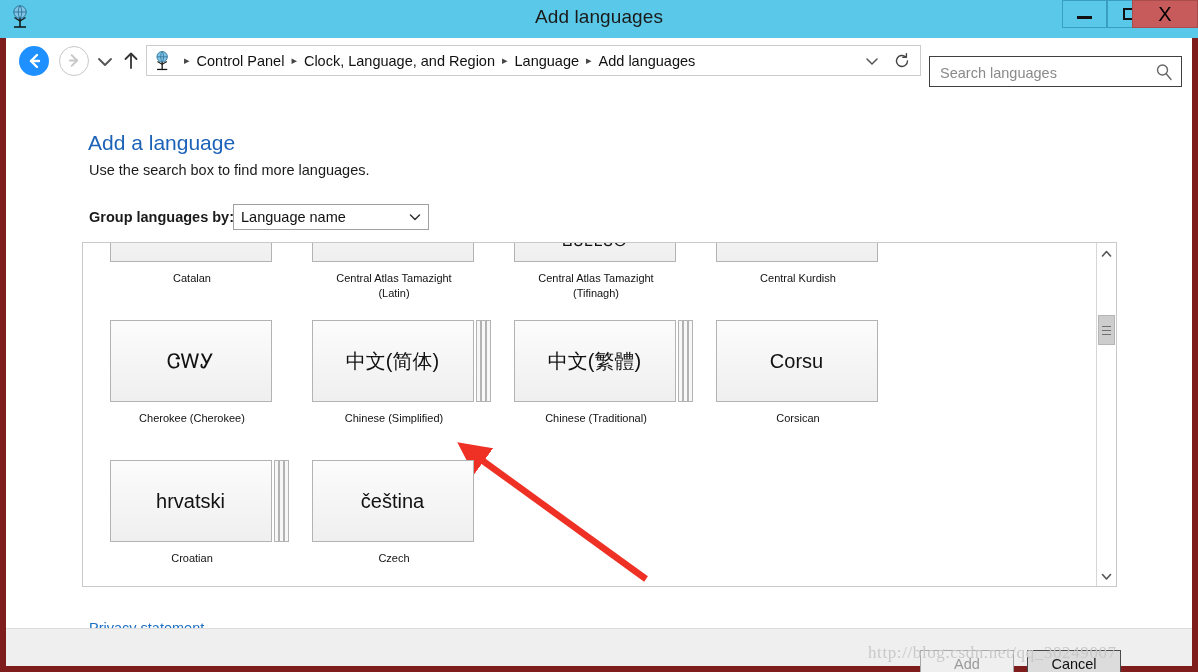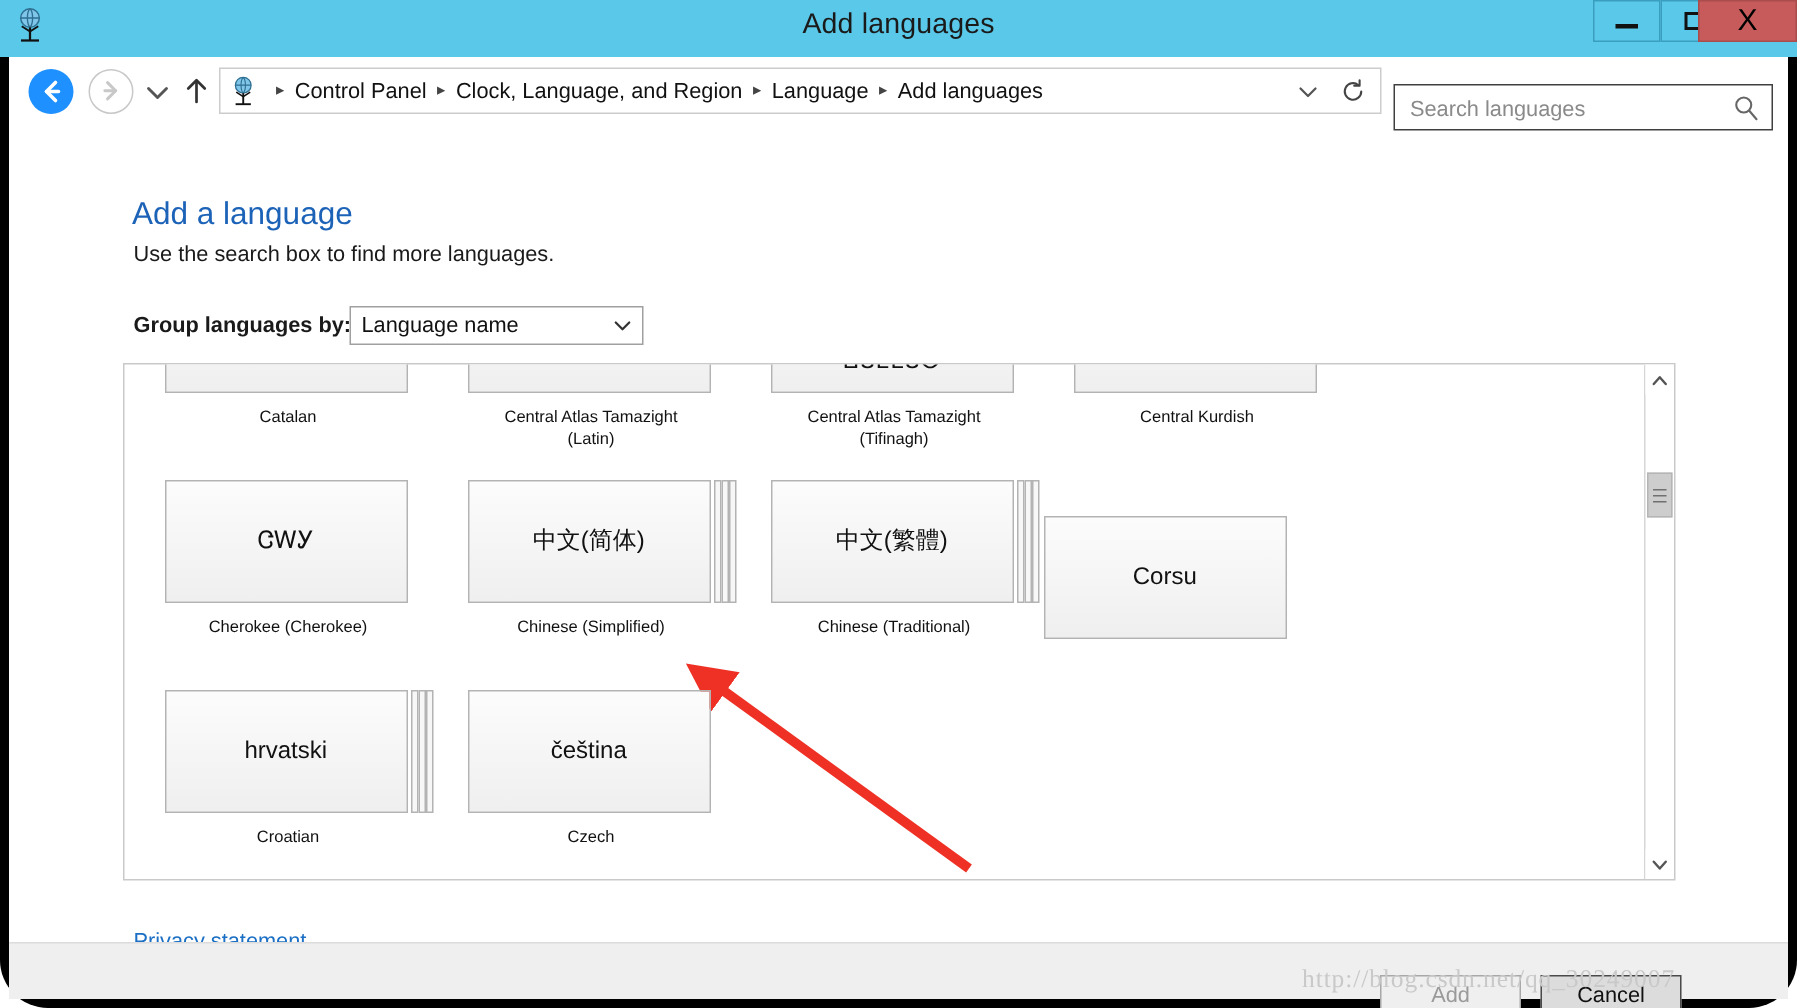--- a/index.html
+++ b/index.html
@@ -14,23 +14,22 @@
     font-family: "Liberation Sans", sans-serif;
     -webkit-font-smoothing: antialiased;
   }
 
   
   #window {
     position: absolute;
     left: 0; top: 0;
     width: 1198px;
     height: 672px;
-    background: #000000;
-    box-sizing: border-box;
-    border-radius: 32px;
+    background: #7f1d1d;
+    box-sizing: border-box;
   }
 
   
   #titlebar {
     position: absolute;
     left: 0; top: 0;
     width: 1198px;
     height: 38px;
     background: #5ac8e8;
   }
@@ -298,21 +297,21 @@
     border: 1px solid #b3b3b3;
     background: linear-gradient(to bottom, #fcfcfc 0%, #efefef 100%);
     display: flex;
     align-items: center;
     justify-content: center;
     text-align: center;
     cursor: pointer;
     z-index: 4;
   }
   .tile-native {
-    font-size: 16px;
+    font-size: 20px;
     color: #111111;
     line-height: 1.32;
     padding: 0 6px;
   }
   .tile-native.tif { font-size: 15px; letter-spacing: 0.5px; }
   
   .stack-layer {
     position: absolute;
     top: 0;
     height: 82px;
@@ -611,26 +610,27 @@
               <div class="tile-wrap">
                 <div class="stack-layer stack-1"></div>
                 <div class="stack-layer stack-2"></div>
                 <div class="stack-layer stack-3"></div>
                 <div class="tile">
                   <div class="tile-native">中文(简体)</div>
                 </div>
               </div>
               <div class="tile-label">Chinese (Simplified)</div>
             </div>
-            <div class="lang-cell" style="left: 594px; margin-top: 24px;">
+            <div class="lang-cell" style="left: 614px;">
               <div class="tile-wrap">
                 <div class="tile">
                   <div class="tile-native">Corsu</div>
                 </div>
               </div>
+              <div class="tile-label">Corsican</div>
             </div>
           </div>
           <div class="lang-row">
             <div class="lang-cell" style="left: 8px;">
               <div class="tile-wrap">
                 <div class="stack-layer stack-1"></div>
                 <div class="stack-layer stack-2"></div>
                 <div class="stack-layer stack-3"></div>
                 <div class="tile">
                   <div class="tile-native">hrvatski</div>

